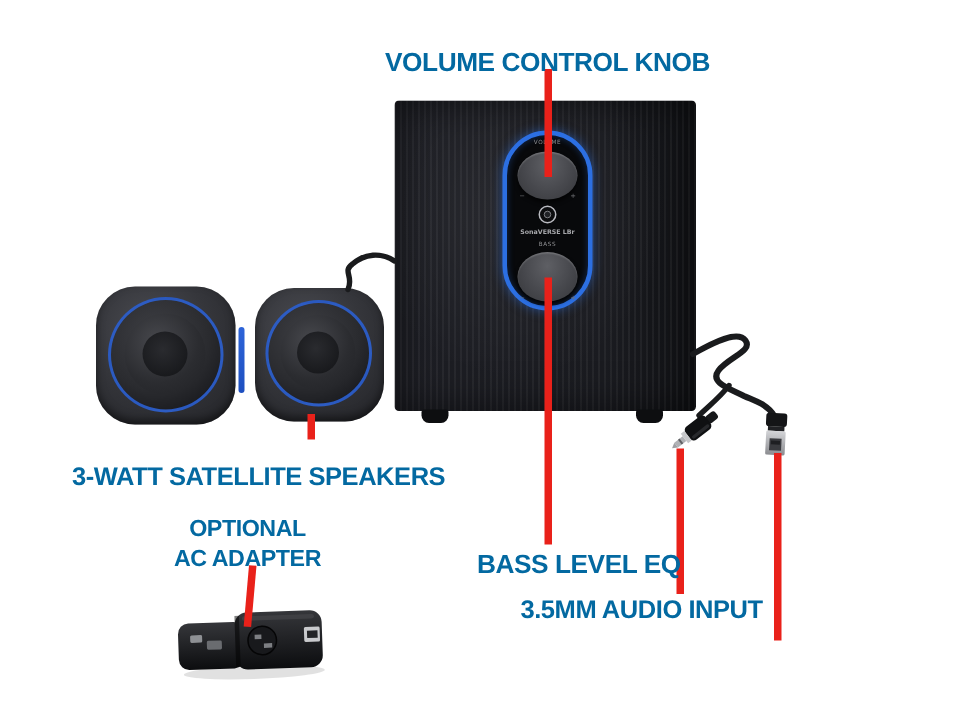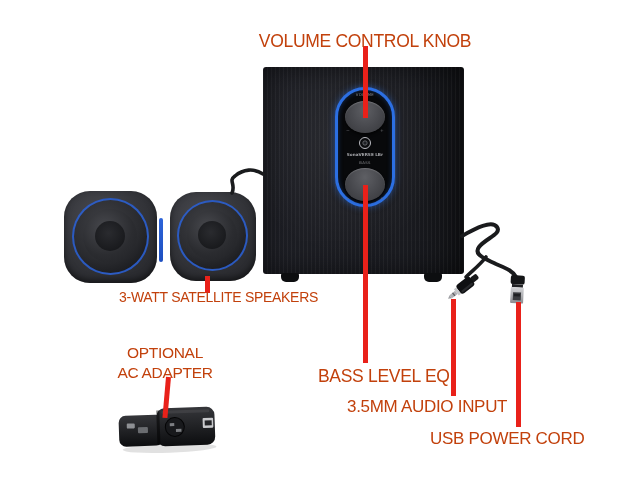--- a/index.html
+++ b/index.html
@@ -2,25 +2,25 @@
 <html><head>
 <meta charset="utf-8">
 <style>
   html,body{margin:0;padding:0;background:#fff;}
   .stage{
     position:relative;width:640px;height:480px;background:#ffffff;overflow:hidden;
     font-family:"Liberation Sans",sans-serif;
   }
   
   .callout-label{
-    position:absolute;color:#c2410c;font-weight:400;letter-spacing:-0.3px;
+    position:absolute;color:#0369a1;font-weight:700;letter-spacing:-0.3px;
     white-space:nowrap;z-index:6;
   }
   .lbl-volume{left:240px;top:31px;width:250px;text-align:center;font-size:17.5px;}
-  .lbl-sats{left:48px;top:289px;width:270px;text-align:right;font-size:14px;}
+  .lbl-sats{left:48px;top:308px;width:270px;text-align:left;font-size:17px;}
   .lbl-adapter{left:95px;top:343px;width:140px;text-align:center;font-size:15.5px;line-height:19.5px;}
   .lbl-bass{left:318px;top:366px;font-size:17.5px;}
   .lbl-audio{left:347px;top:397px;font-size:17px;}
   .lbl-usb{left:430px;top:429px;font-size:17px;}
   
   .callout-line{position:absolute;width:5px;background:#e9211a;z-index:5;}
   .line-volume{left:363px;top:46px;height:72px;}
   .line-bass{left:363px;top:185px;height:178px;}
   .line-sats{left:205px;top:276px;height:17px;}
   .line-adapter{left:166px;top:377px;height:41px;transform:rotate(5deg);transform-origin:top center;}
@@ -170,14 +170,13 @@
   <div class="callout-line line-usb"></div>
 
   <div class="callout-label lbl-volume">VOLUME CONTROL KNOB</div>
   <div class="callout-label lbl-sats">3-WATT SATELLITE SPEAKERS</div>
   <div class="callout-label lbl-bass">BASS LEVEL EQ</div>
   <div class="callout-label lbl-adapter">
     <div>OPTIONAL</div>
     <div>AC ADAPTER</div>
   </div>
   <div class="callout-label lbl-audio">3.5MM AUDIO INPUT</div>
-  <div class="callout-label lbl-usb">USB POWER CORD</div>
 </div>
 
 </body></html>

